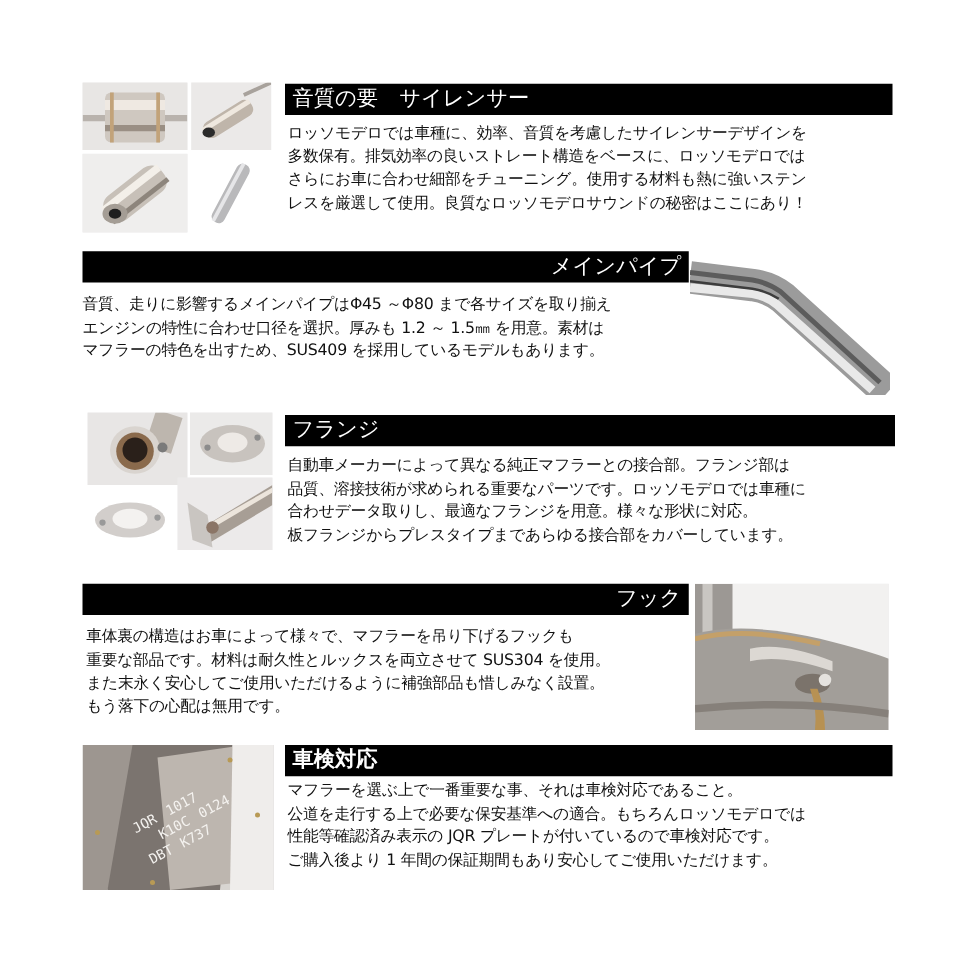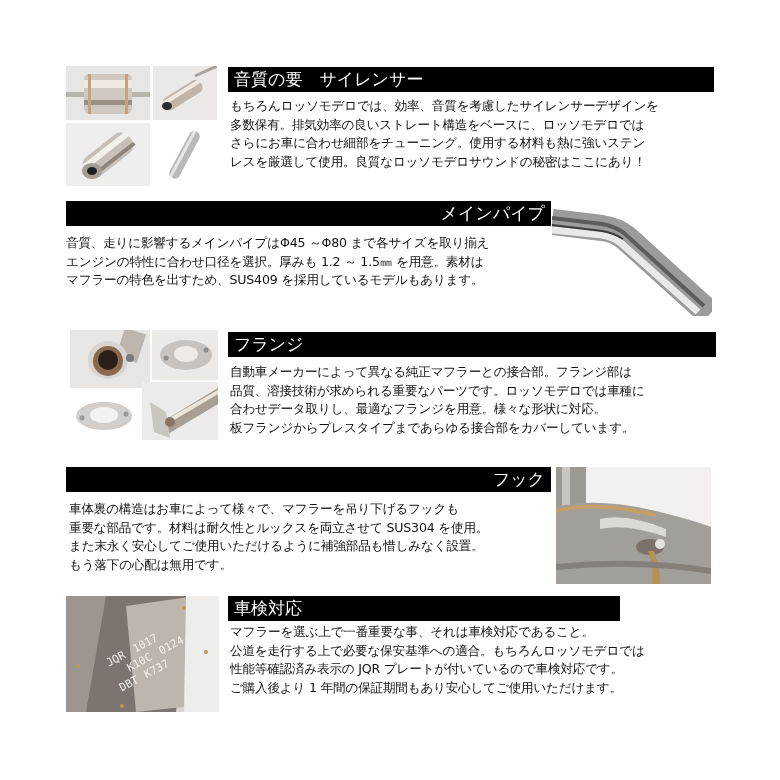--- a/index.html
+++ b/index.html
@@ -60,21 +60,21 @@
         <rect x="6" y="26" width="52" height="11" rx="5" fill="#b9b9bb"></rect>
         <rect x="6" y="28" width="52" height="3" fill="#e6e6e8"></rect>
       </g>
     </svg>
   </div>
 
   <div class="abs bar" style="left:162px;top:1px;width:486px;">
     <span>音質の要　サイレンサー</span>
   </div>
   <div class="abs body-text" style="left:164px;top:31px;">
-    <div>もちろんロッソモデロでは、効率、音質を考慮したサイレンサーデザインを</div>
+    <div>ロッソモデロでは車種に、効率、音質を考慮したサイレンサーデザインを</div>
     <div>多数保有。排気効率の良いストレート構造をベースに、ロッソモデロでは</div>
     <div>さらにお車に合わせ細部をチューニング。使用する材料も熱に強いステン</div>
     <div>レスを厳選して使用。良質なロッソモデロサウンドの秘密はここにあり！</div>
   </div>
 </div>
 
 <div class="abs" style="left:66px;top:201px;width:650px;height:115px;">
   <div class="abs bar right" style="left:0;top:0;width:485px;">
     <span>メインパイプ</span>
   </div>
@@ -183,21 +183,21 @@
         <text x="94" y="66">0124</text>
         <text x="70" y="80">K737</text>
         <text x="42" y="80">DBT</text>
       </g>
       <circle cx="12" cy="70" r="2" fill="#b89a55"></circle>
       <circle cx="118" cy="12" r="2" fill="#b89a55"></circle>
       <circle cx="140" cy="56" r="2" fill="#b89a55"></circle>
       <circle cx="56" cy="110" r="2" fill="#b89a55"></circle>
     </svg>
   </div>
-  <div class="abs bar" style="left:162px;top:0;width:392px;">
+  <div class="abs bar" style="left:162px;top:0;width:486px;font-weight:bold;">
     <span>車検対応</span>
   </div>
   <div class="abs body-text" style="left:164px;top:27px;">
     <div>マフラーを選ぶ上で一番重要な事、それは車検対応であること。</div>
     <div>公道を走行する上で必要な保安基準への適合。もちろんロッソモデロでは</div>
     <div>性能等確認済み表示の JQR プレートが付いているので車検対応です。</div>
     <div>ご購入後より 1 年間の保証期間もあり安心してご使用いただけます。</div>
   </div>
 </div>
 

